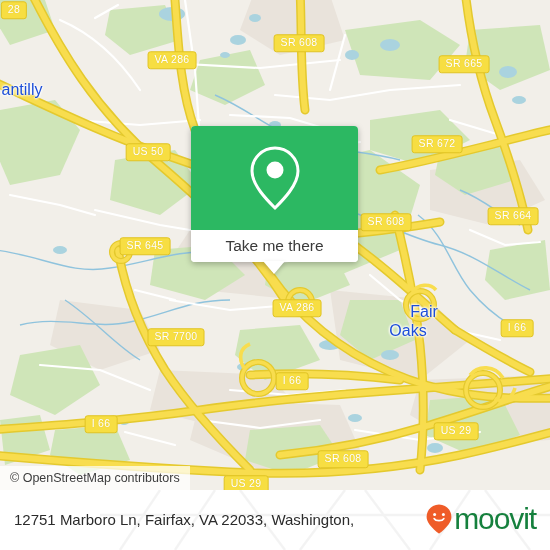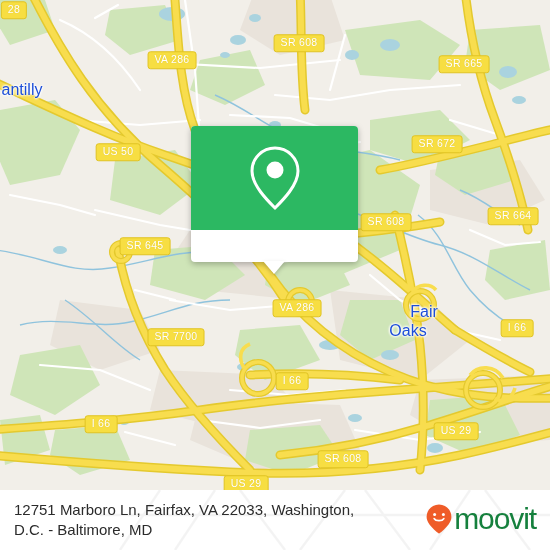--- a/index.html
+++ b/index.html
@@ -285,21 +285,21 @@
           <path d="M244,368 C238,358 240,348 250,344"></path>
           <path d="M412,292 C418,284 430,283 436,290"></path>
         </g>
       </g>
     </svg>
 
     <div class="shield" style="left:14px;  top:10px;">28</div>
     <div class="shield" style="left:172px; top:60px;">VA 286</div>
     <div class="shield" style="left:299px; top:43px;">SR 608</div>
     <div class="shield" style="left:464px; top:64px;">SR 665</div>
-    <div class="shield" style="left:118px; top:152px;">US 50</div>
+    <div class="shield" style="left:148px; top:152px;">US 50</div>
     <div class="shield" style="left:437px; top:144px;">SR 672</div>
     <div class="shield" style="left:386px; top:222px;">SR 608</div>
     <div class="shield" style="left:513px; top:216px;">SR 664</div>
     <div class="shield" style="left:145px; top:246px;">SR 645</div>
     <div class="shield" style="left:297px; top:308px;">VA 286</div>
     <div class="shield" style="left:517px; top:328px;">I 66</div>
     <div class="shield" style="left:176px; top:337px;">SR 7700</div>
     <div class="shield" style="left:292px; top:381px;">I 66</div>
     <div class="shield" style="left:101px; top:424px;">I 66</div>
     <div class="shield" style="left:343px; top:459px;">SR 608</div>
@@ -310,42 +310,47 @@
     <div class="place" style="left:424px; top:311px;">Fair</div>
     <div class="place" style="left:408px; top:330px;">Oaks</div>
 
     <div class="callout">
       <div class="callout-top">
         <svg width="56" height="68" viewBox="0 0 56 68">
           <path d="M28 4 C15.3 4 5 14.3 5 27 C5 41 20 56 28 64 C36 56 51 41 51 27 C51 14.3 40.7 4 28 4 Z" fill="none" stroke="#ffffff" stroke-width="3"></path>
           <circle cx="28" cy="26" r="8.5" fill="#ffffff"></circle>
         </svg>
       </div>
+      <div class="callout-bottom">
+        <span class="callout-label">Take me there</span>
+      </div>
     </div>
     <div class="callout-tail"></div>
 
+    <div class="attrib">
+      <span>© OpenStreetMap contributors</span>
+    </div>
   </div>
 
   <div class="footer">
     <svg class="footer-watermark" viewBox="0 0 550 60">
       <g stroke="#e9e9e9" stroke-width="2.5" fill="none">
         <path d="M120,60 L160,0"></path>
         <path d="M175,60 L215,0"></path>
         <path d="M240,0 L285,60"></path>
         <path d="M300,60 L345,0"></path>
         <path d="M365,0 L410,60"></path>
         <path d="M430,60 L470,0"></path>
         <path d="M485,0 L530,60"></path>
         <path d="M100,25 L550,25"></path>
       </g>
     </svg>
 
     <div class="address">
       <div>12751 Marboro Ln, Fairfax, VA 22033, Washington,</div>
-      <div>D.C. - Baltimore, MD</div>
     </div>
 
     <div class="brand">
       <svg class="brand-pin" viewBox="0 0 26 30">
         <path d="M13 0.5 C6.1 0.5 0.6 6 0.6 12.9 C0.6 21 13 29.5 13 29.5 C13 29.5 25.4 21 25.4 12.9 C25.4 6 19.9 0.5 13 0.5 Z" fill="#ef5c28"></path>
         <circle cx="8.6" cy="10.4" r="1.5" fill="#ffffff"></circle>
         <circle cx="17.4" cy="10.4" r="1.5" fill="#ffffff"></circle>
         <path d="M8.2 14.6 C9.8 17.4 16.2 17.4 17.8 14.6" fill="none" stroke="#ffffff" stroke-width="1.7" stroke-linecap="round"></path>
       </svg>
       <span class="brand-word">moovit</span>

